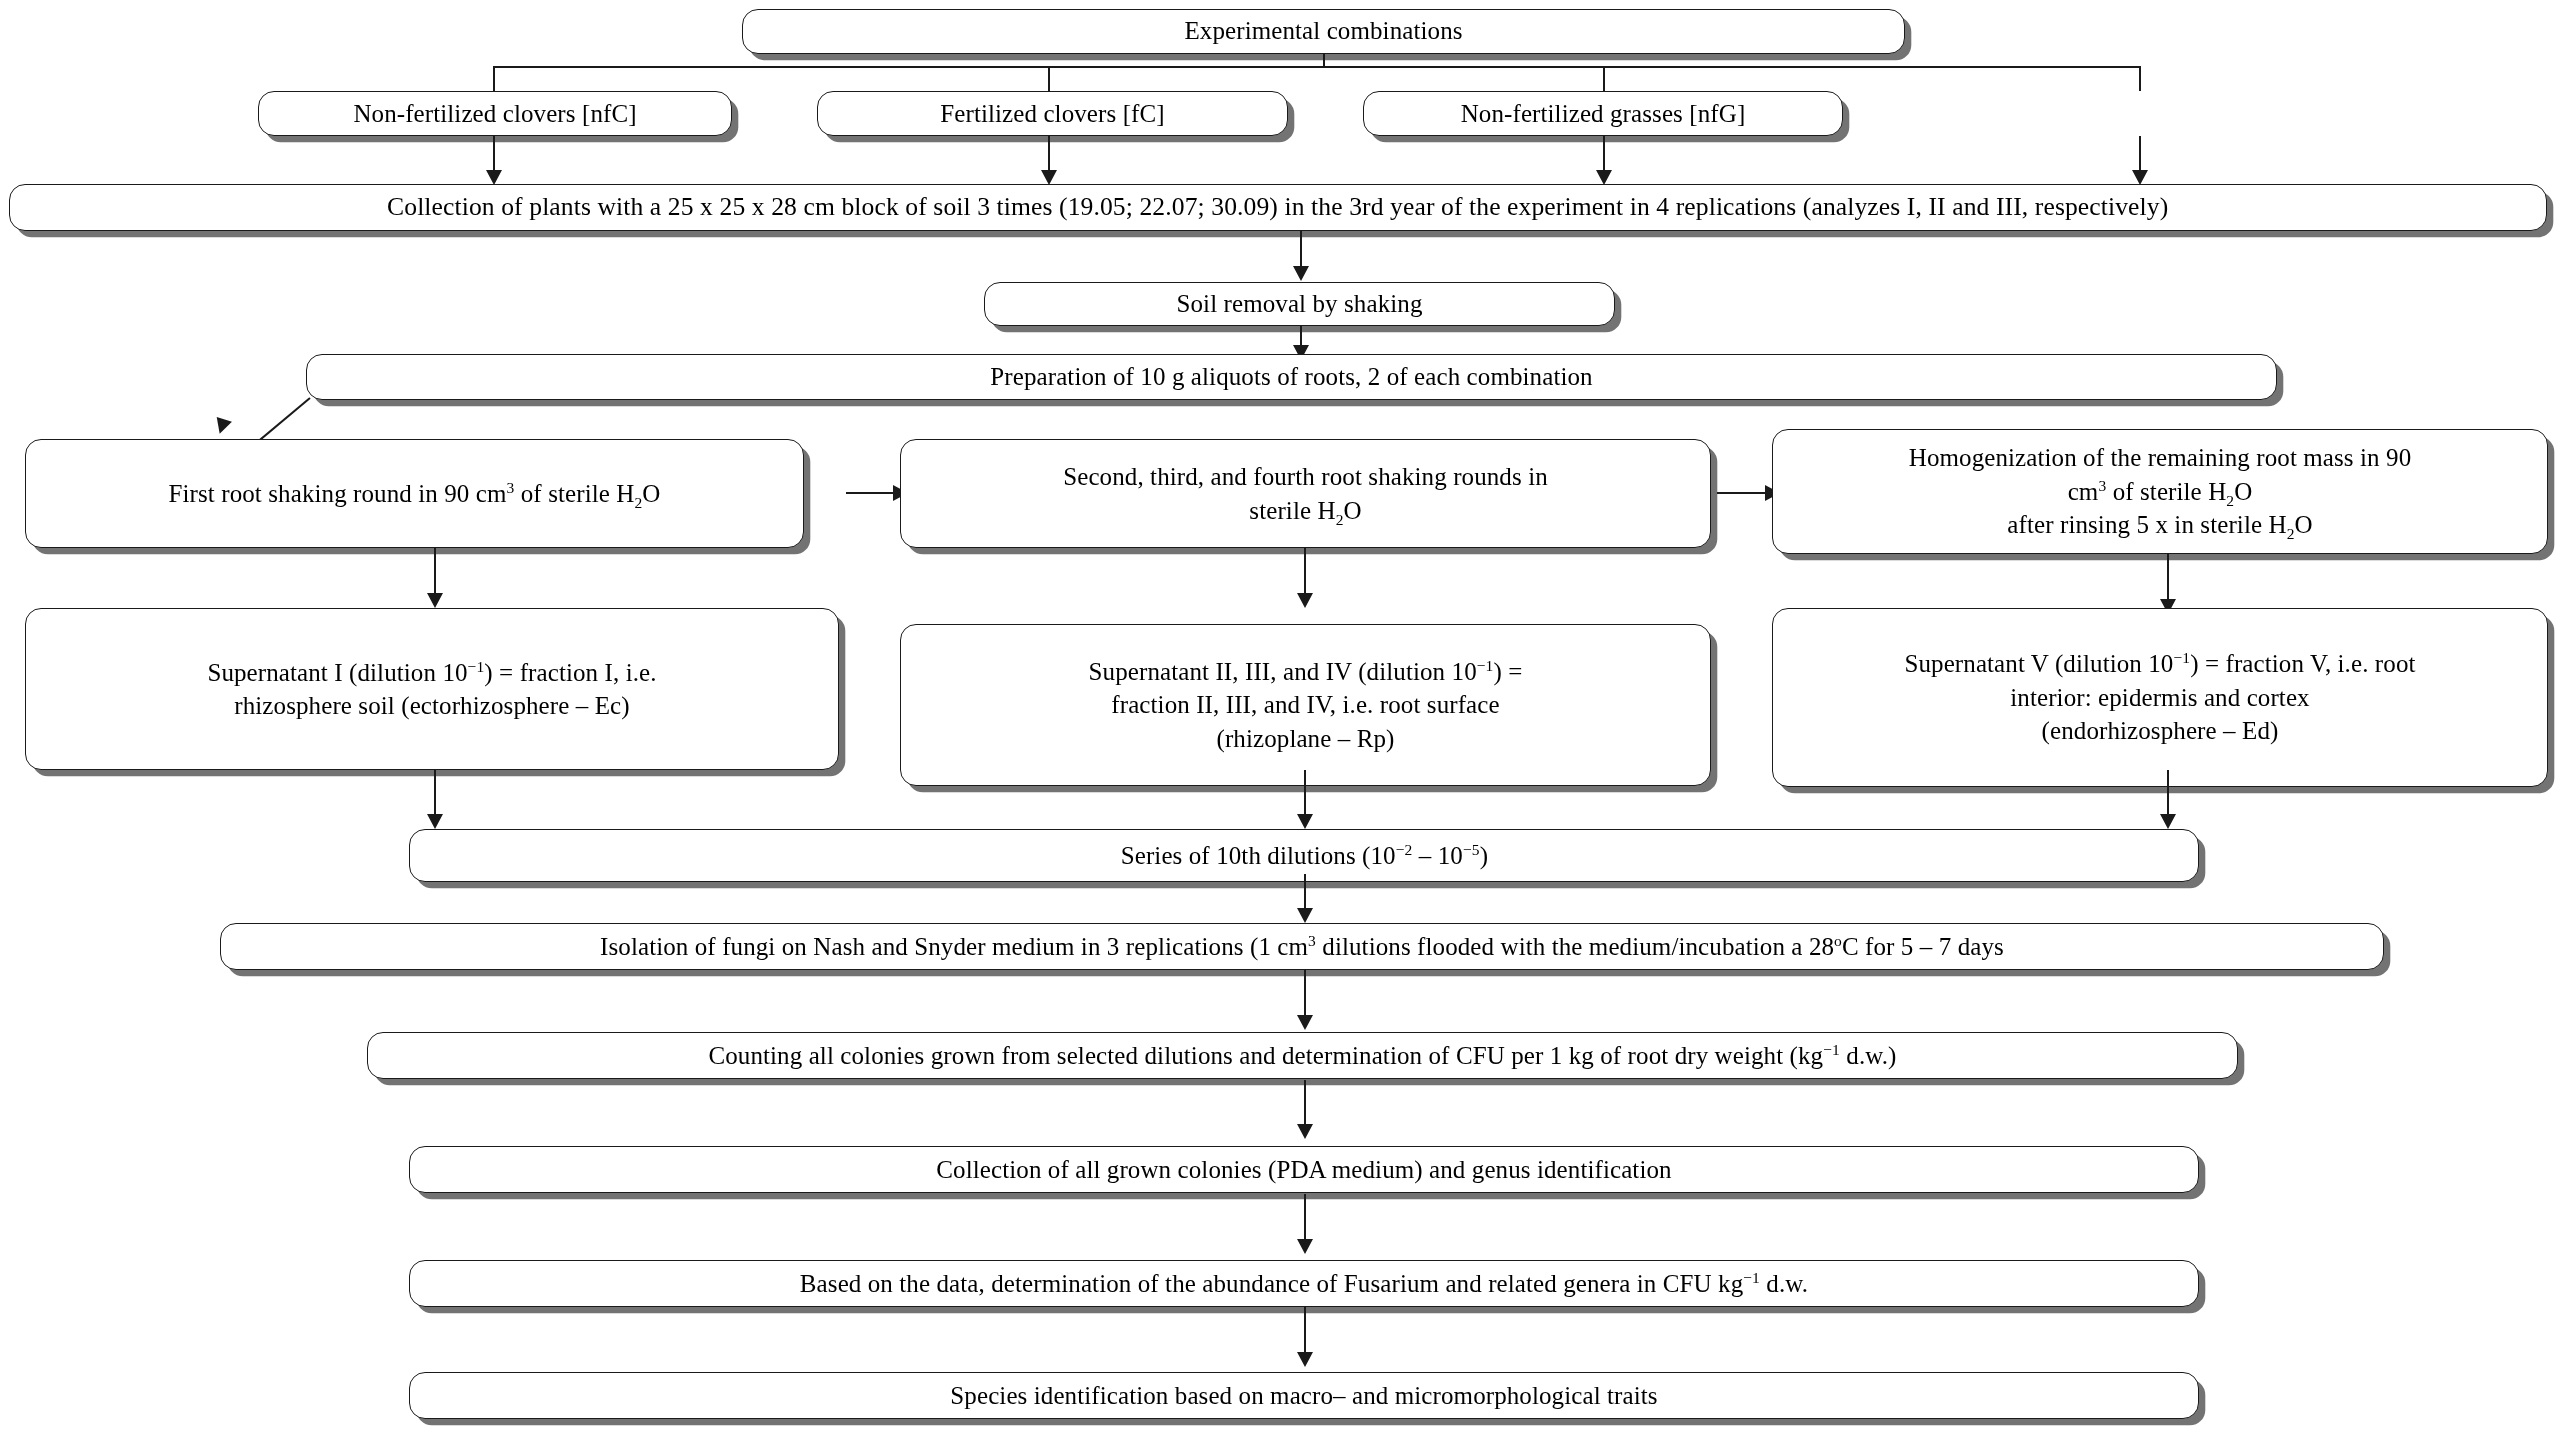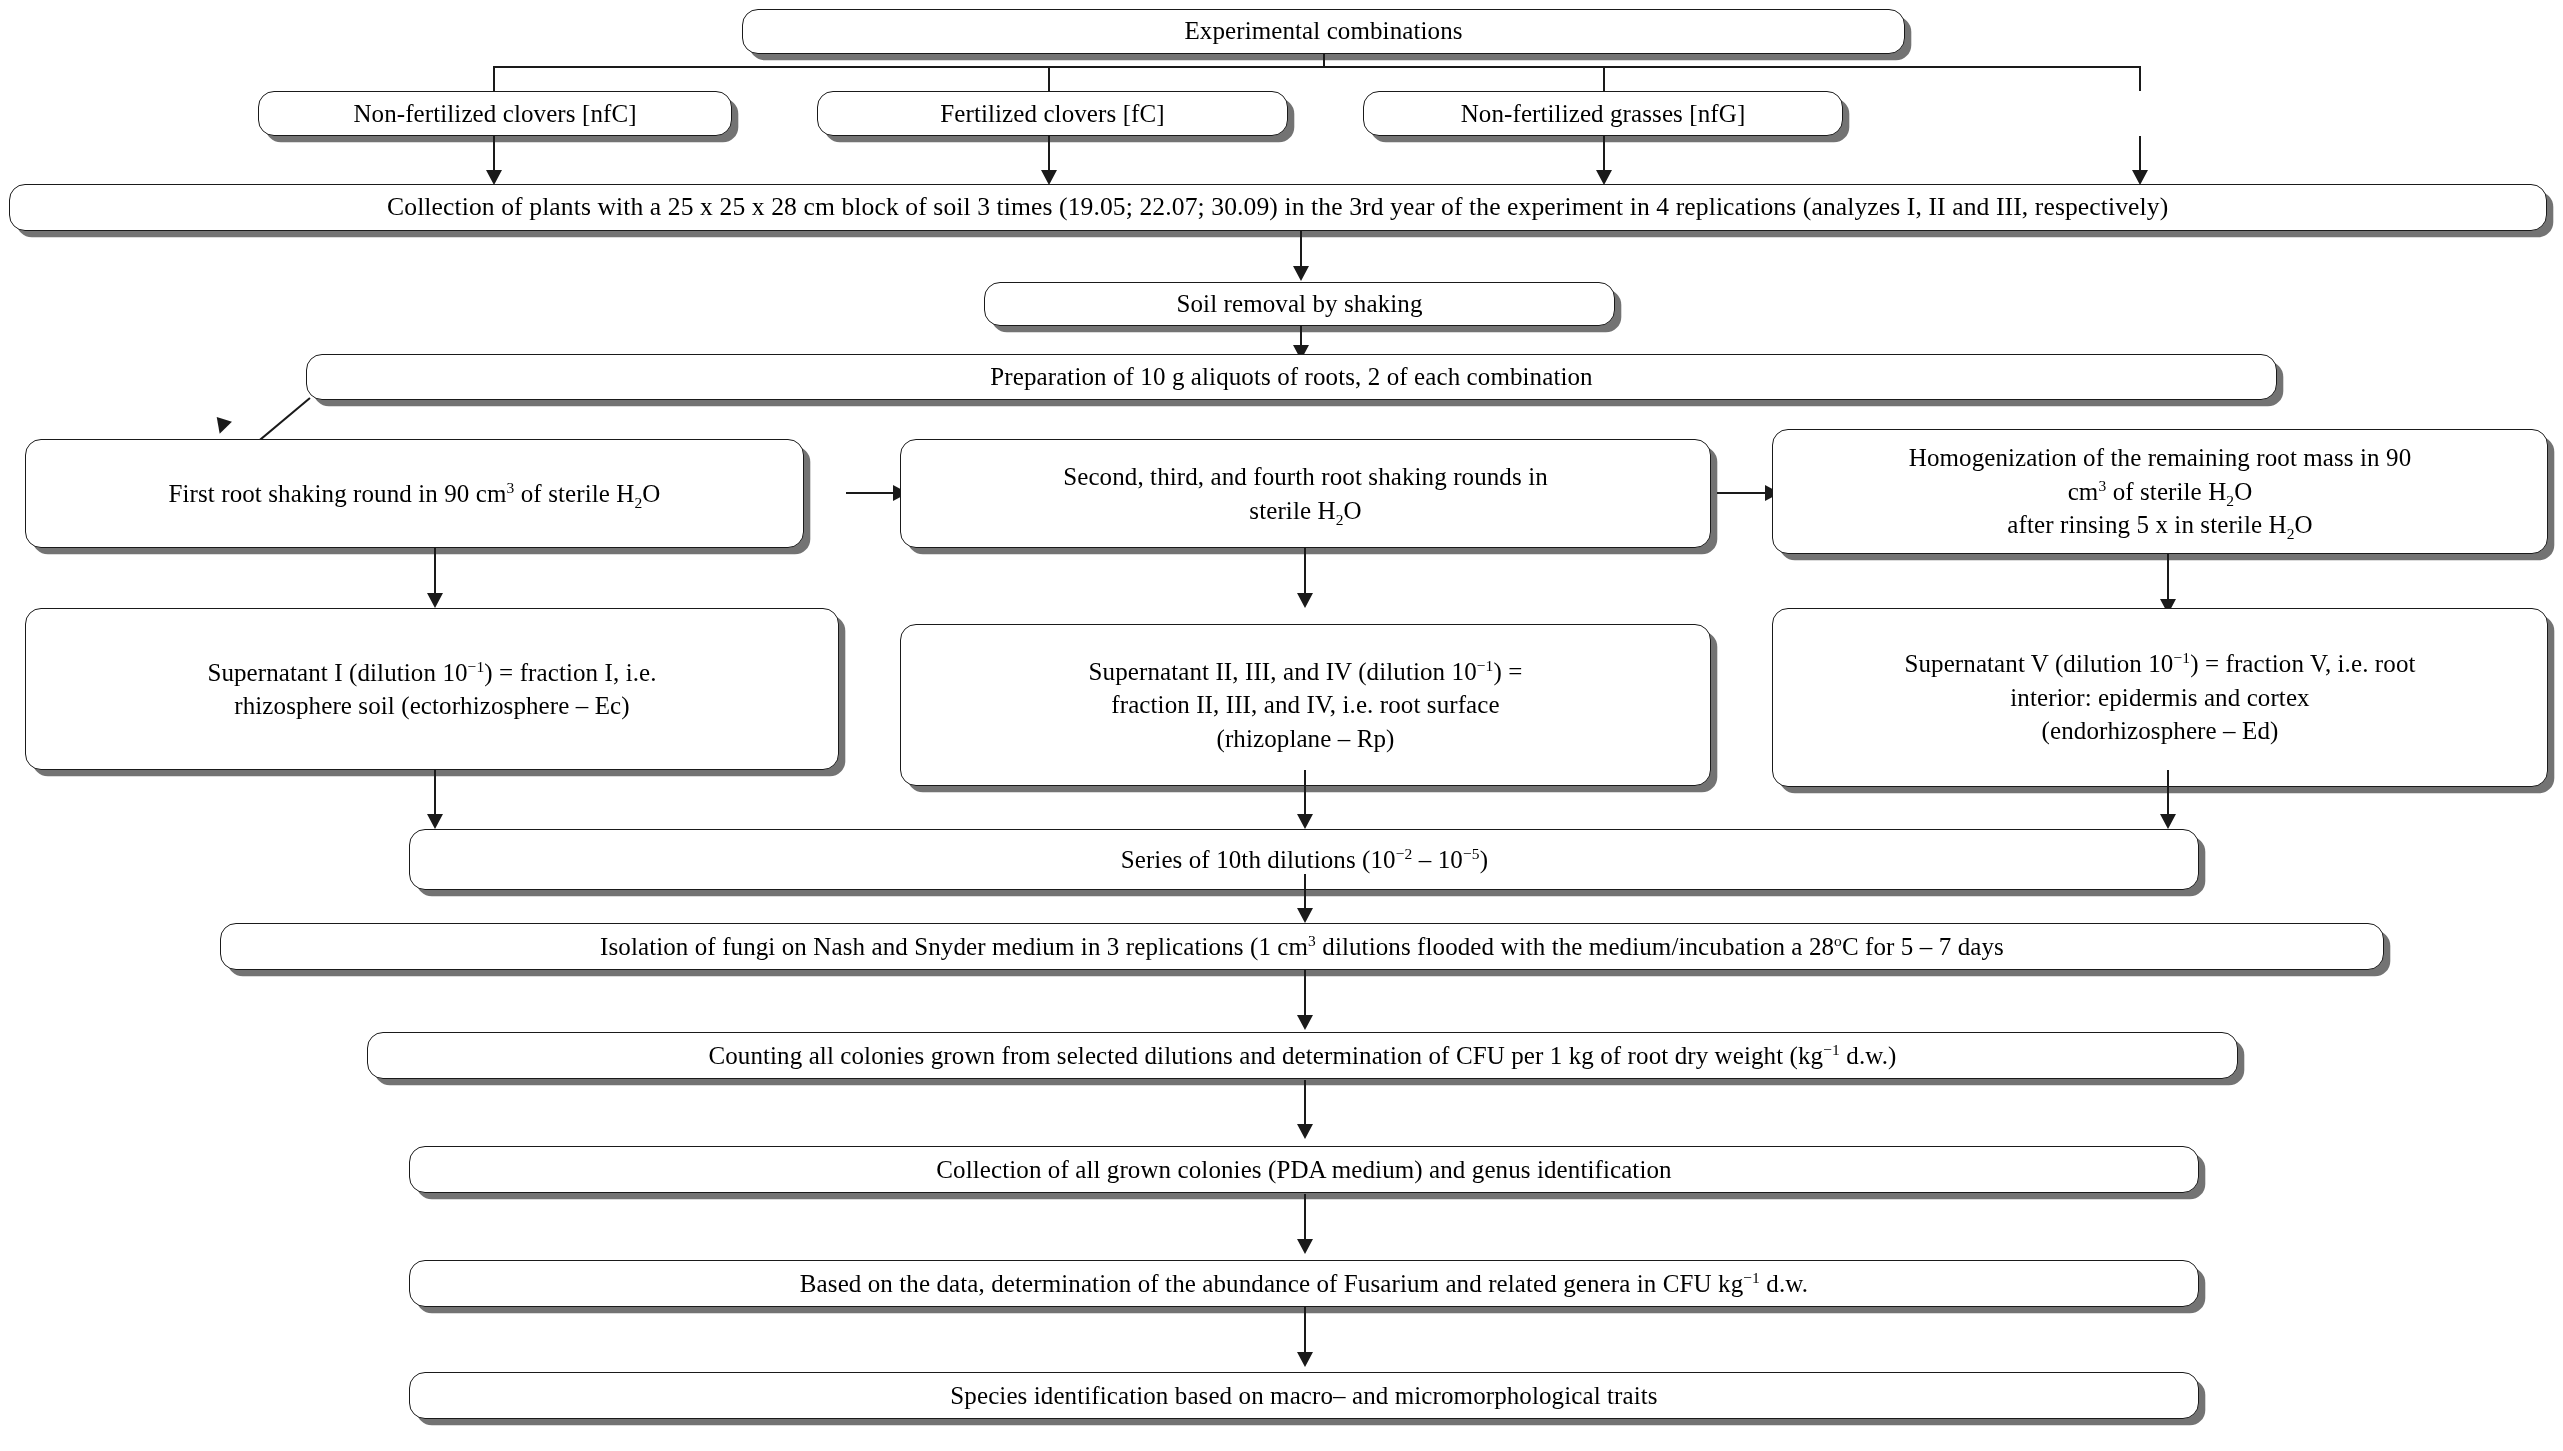--- a/index.html
+++ b/index.html
@@ -188,21 +188,21 @@
 
   <div class="vline" style="left:434px; top:770px; height:57px;"></div>
   <div class="arrow-down" style="left:427px; top:814px;"></div>
 
   <div class="vline" style="left:1304px; top:770px; height:57px;"></div>
   <div class="arrow-down" style="left:1297px; top:814px;"></div>
 
   <div class="vline" style="left:2167px; top:770px; height:57px;"></div>
   <div class="arrow-down" style="left:2160px; top:814px;"></div>
 
-  <div class="box" style="left:409px; top:829px; width:1790px; height:61px;padding-left:12px;">
+  <div class="box" style="left:409px; top:829px; width:1790px; height:53px;padding-left:12px;">
     <span class="txt">
       <span>Series of 10th dilutions (10</span><sup>−2</sup><span> – 10</span><sup>−5</sup><span>)</span>
     </span>
   </div>
 
   <div class="vline" style="left:1304px; top:874px; height:39px;"></div>
   <div class="arrow-down" style="left:1297px; top:908px;"></div>
 
   <div class="box" style="left:220px; top:923px; width:2164px; height:47px;">
     <span class="txt">

